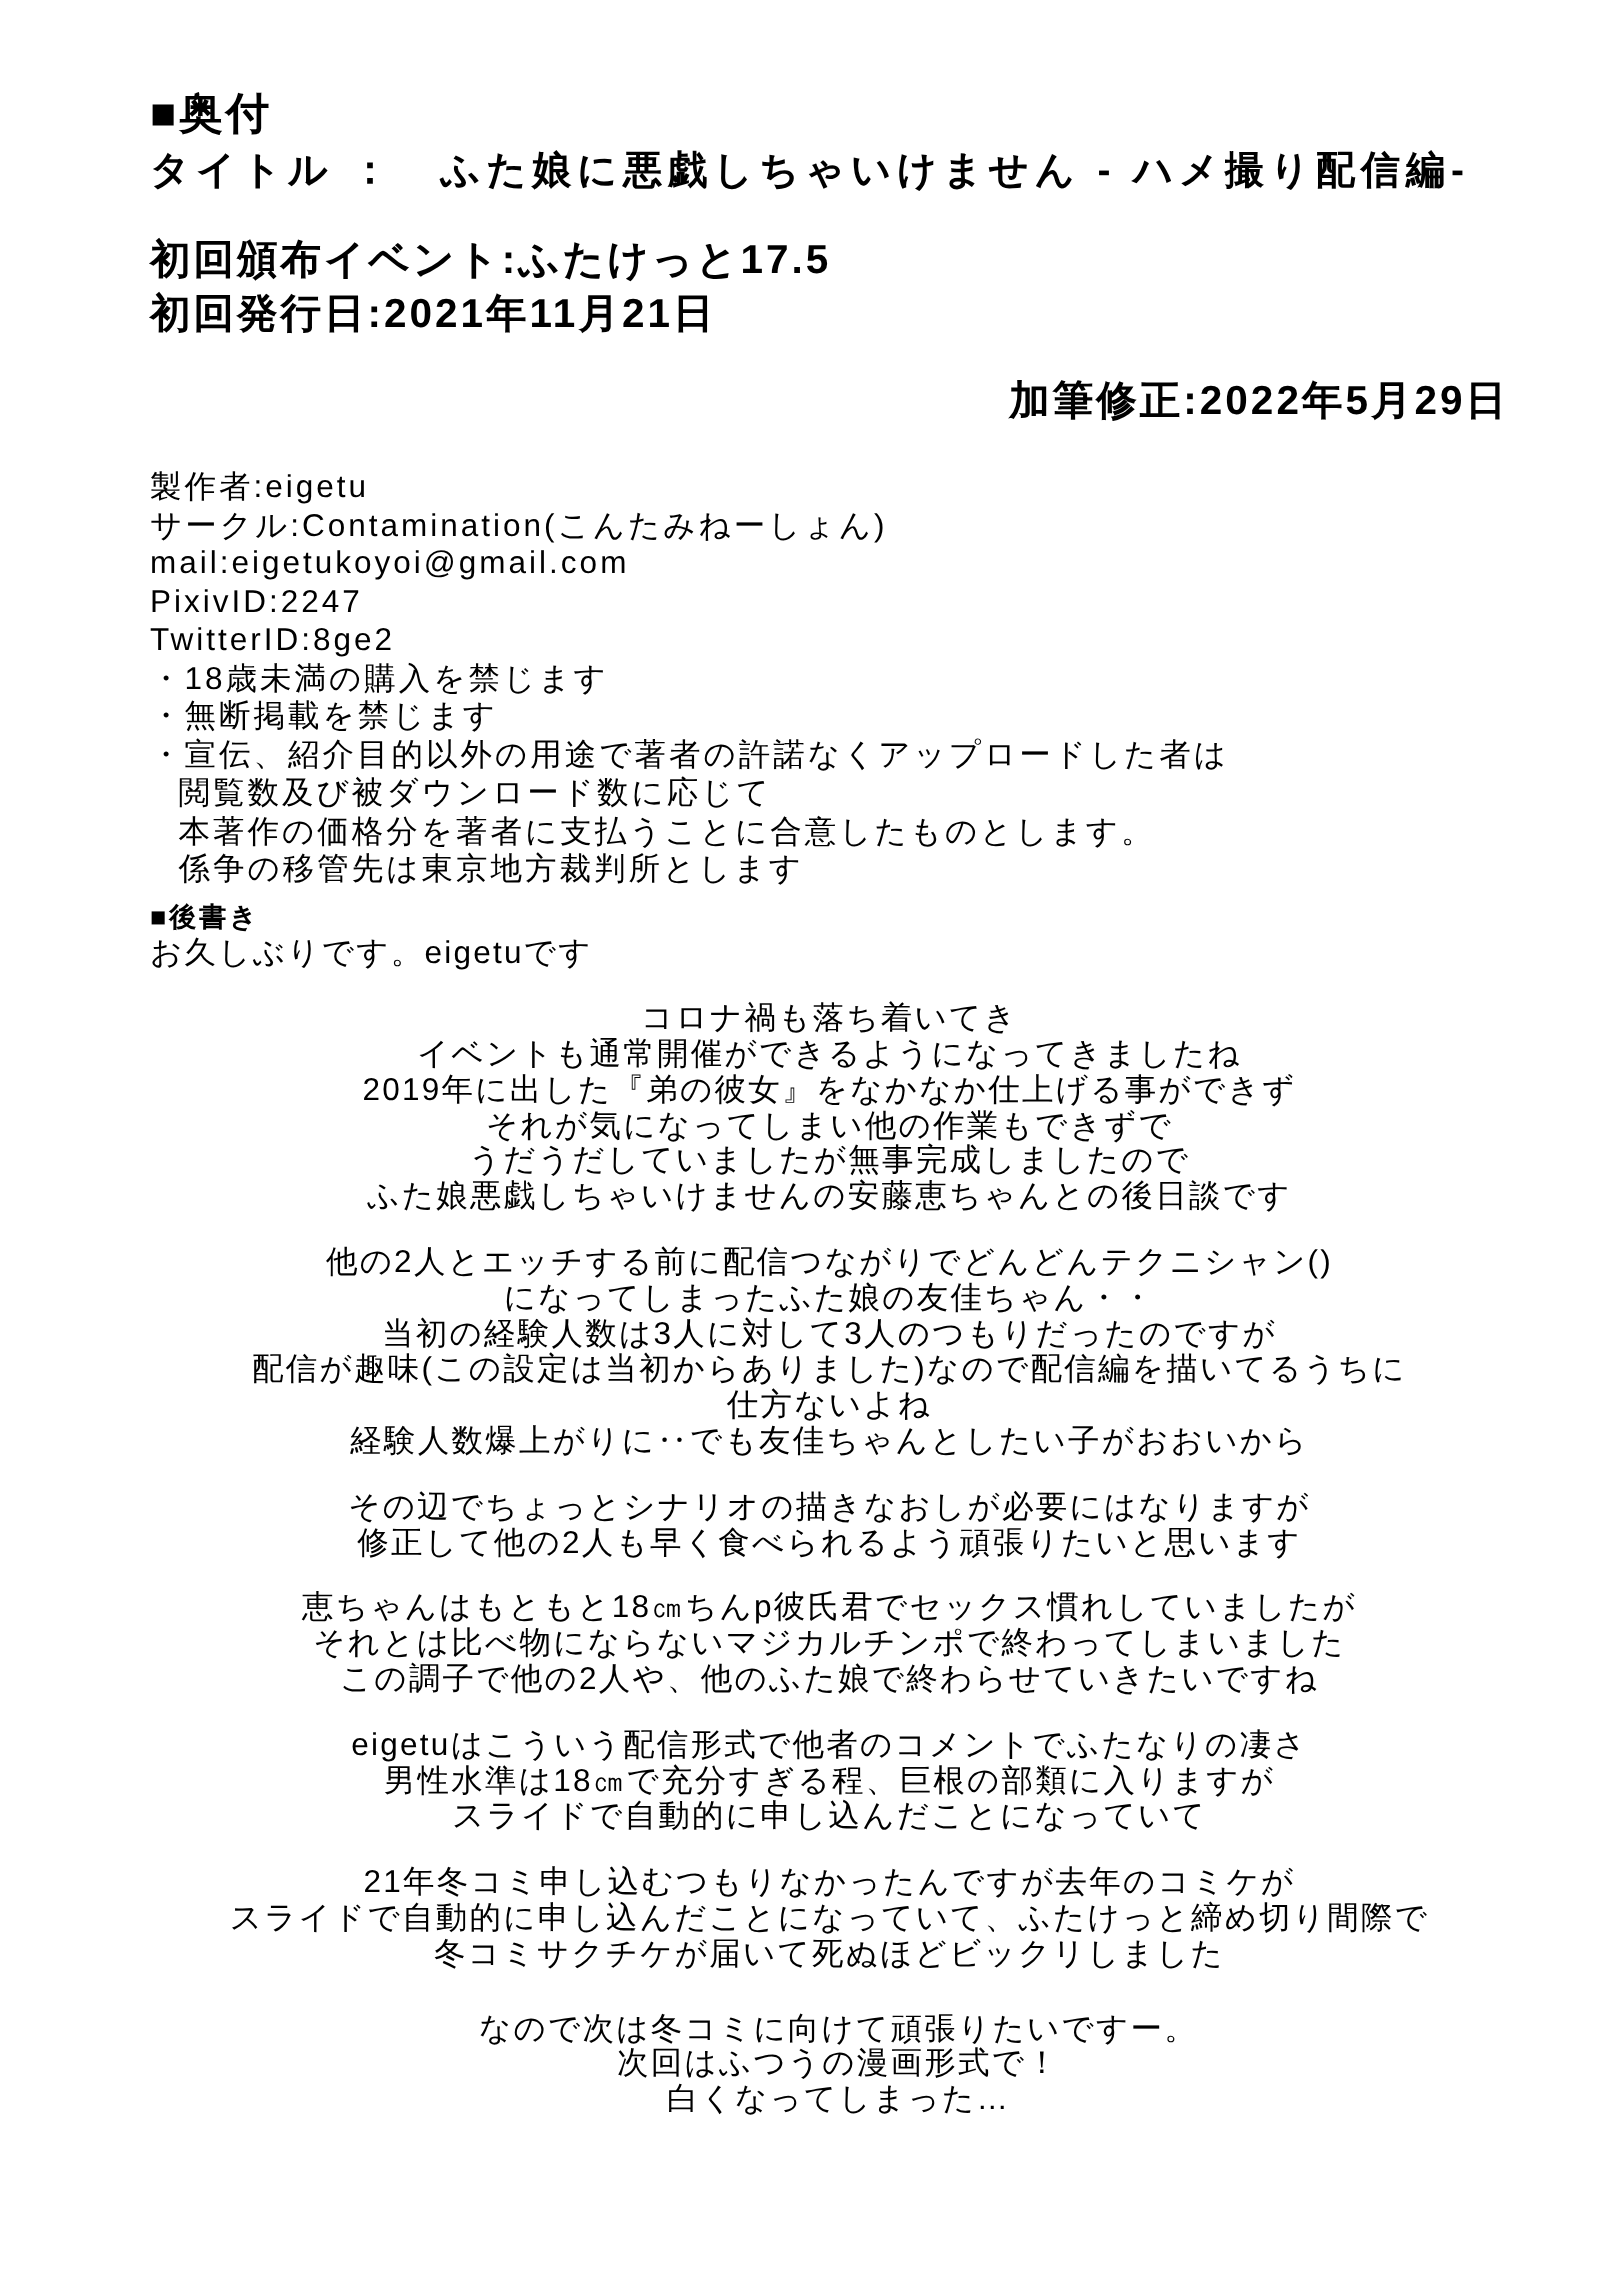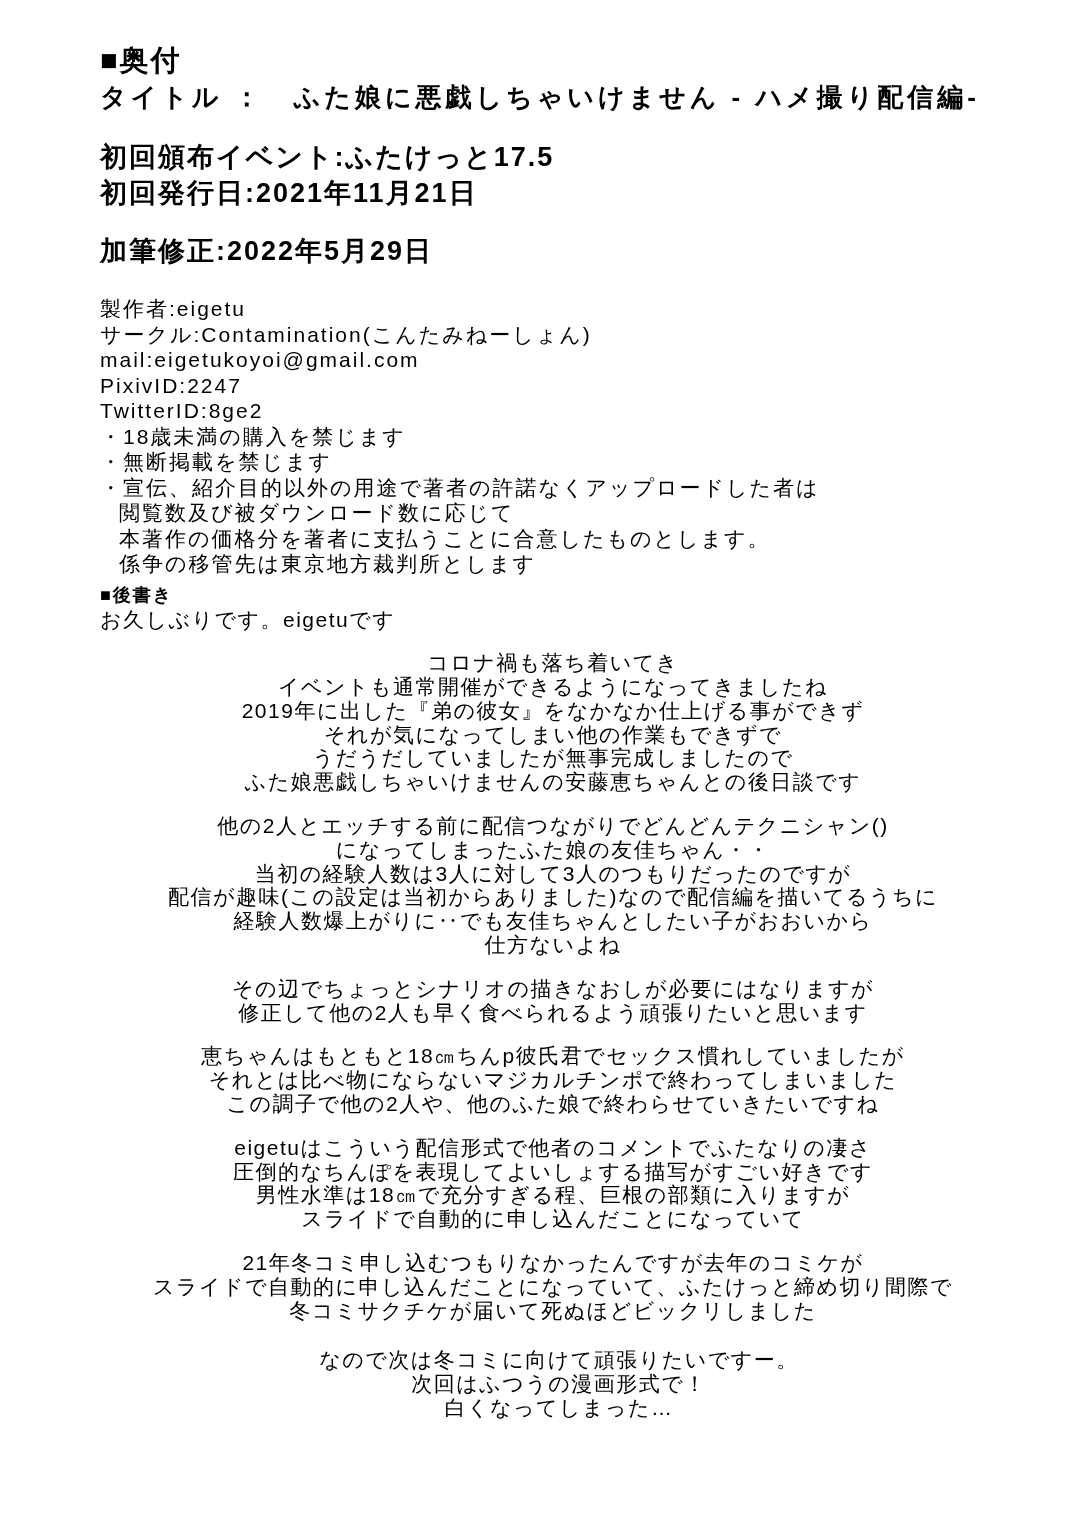--- a/index.html
+++ b/index.html
@@ -5,21 +5,21 @@
   * { margin: 0; padding: 0; box-sizing: border-box; }
   html, body { background: #ffffff; }
   body { width: 1080px; height: 1525px; overflow: hidden; }
 
   .page {
     width: 1036px;
     height: 1525px;
     background: #ffffff;
     color: #000000;
     font-family: "Liberation Sans", sans-serif;
-    padding: 41px 30px 0 100px;
+    padding: 57px 30px 0 100px;
     overflow: hidden;
   }
 
   
   .h-big {
     font-size: 29px;
     font-weight: bold;
     letter-spacing: 2px;
     line-height: 38px;
     white-space: pre-wrap;
@@ -32,21 +32,21 @@
     white-space: pre-wrap;
   }
   .h-med {
     font-size: 27px;
     font-weight: bold;
     letter-spacing: 2px;
     line-height: 36px;
     white-space: pre-wrap;
   }
   .mt-event    { margin-top: 24px; }
-  .mt-revision { margin-top: 22px; }
+  .mt-revision { margin-top: 22px; text-align: right; }
 
   
   .info {
     margin-top: 27px;
     font-size: 21px;
     line-height: 25.5px;
     letter-spacing: 2px;
   }
   .info-line { white-space: pre-wrap; }
   .indent { padding-left: 19px; }
@@ -111,38 +111,37 @@
       <div class="body-line">それが気になってしまい他の作業もできずで</div>
       <div class="body-line">うだうだしていましたが無事完成しましたので</div>
       <div class="body-line">ふた娘悪戯しちゃいけませんの安藤恵ちゃんとの後日談です</div>
     </div>
 
     <div class="para">
       <div class="body-line">他の2人とエッチする前に配信つながりでどんどんテクニシャン()</div>
       <div class="body-line">になってしまったふた娘の友佳ちゃん・・</div>
       <div class="body-line">当初の経験人数は3人に対して3人のつもりだったのですが</div>
       <div class="body-line">配信が趣味(この設定は当初からありました)なので配信編を描いてるうちに</div>
+      <div class="body-line">仕方ないよね</div>
       <div class="body-line">経験人数爆上がりに‥でも友佳ちゃんとしたい子がおおいから</div>
-      <div class="body-line">仕方ないよね</div>
     </div>
 
     <div class="para">
       <div class="body-line">その辺でちょっとシナリオの描きなおしが必要にはなりますが</div>
       <div class="body-line">修正して他の2人も早く食べられるよう頑張りたいと思います</div>
     </div>
 
     <div class="para">
       <div class="body-line">恵ちゃんはもともと18㎝ちんp彼氏君でセックス慣れしていましたが</div>
       <div class="body-line">それとは比べ物にならないマジカルチンポで終わってしまいました</div>
       <div class="body-line">この調子で他の2人や、他のふた娘で終わらせていきたいですね</div>
     </div>
 
     <div class="para">
       <div class="body-line">eigetuはこういう配信形式で他者のコメントでふたなりの凄さ</div>
-      <div class="body-line">圧倒的なちんぽを表現してよいしょする描写がすごい好きです</div>
       <div class="body-line">男性水準は18㎝で充分すぎる程、巨根の部類に入りますが</div>
       <div class="body-line">スライドで自動的に申し込んだことになっていて</div>
     </div>
 
     <div class="para">
       <div class="body-line">21年冬コミ申し込むつもりなかったんですが去年のコミケが</div>
       <div class="body-line">スライドで自動的に申し込んだことになっていて、ふたけっと締め切り間際で</div>
       <div class="body-line">冬コミサクチケが届いて死ぬほどビックリしました</div>
     </div>
 

